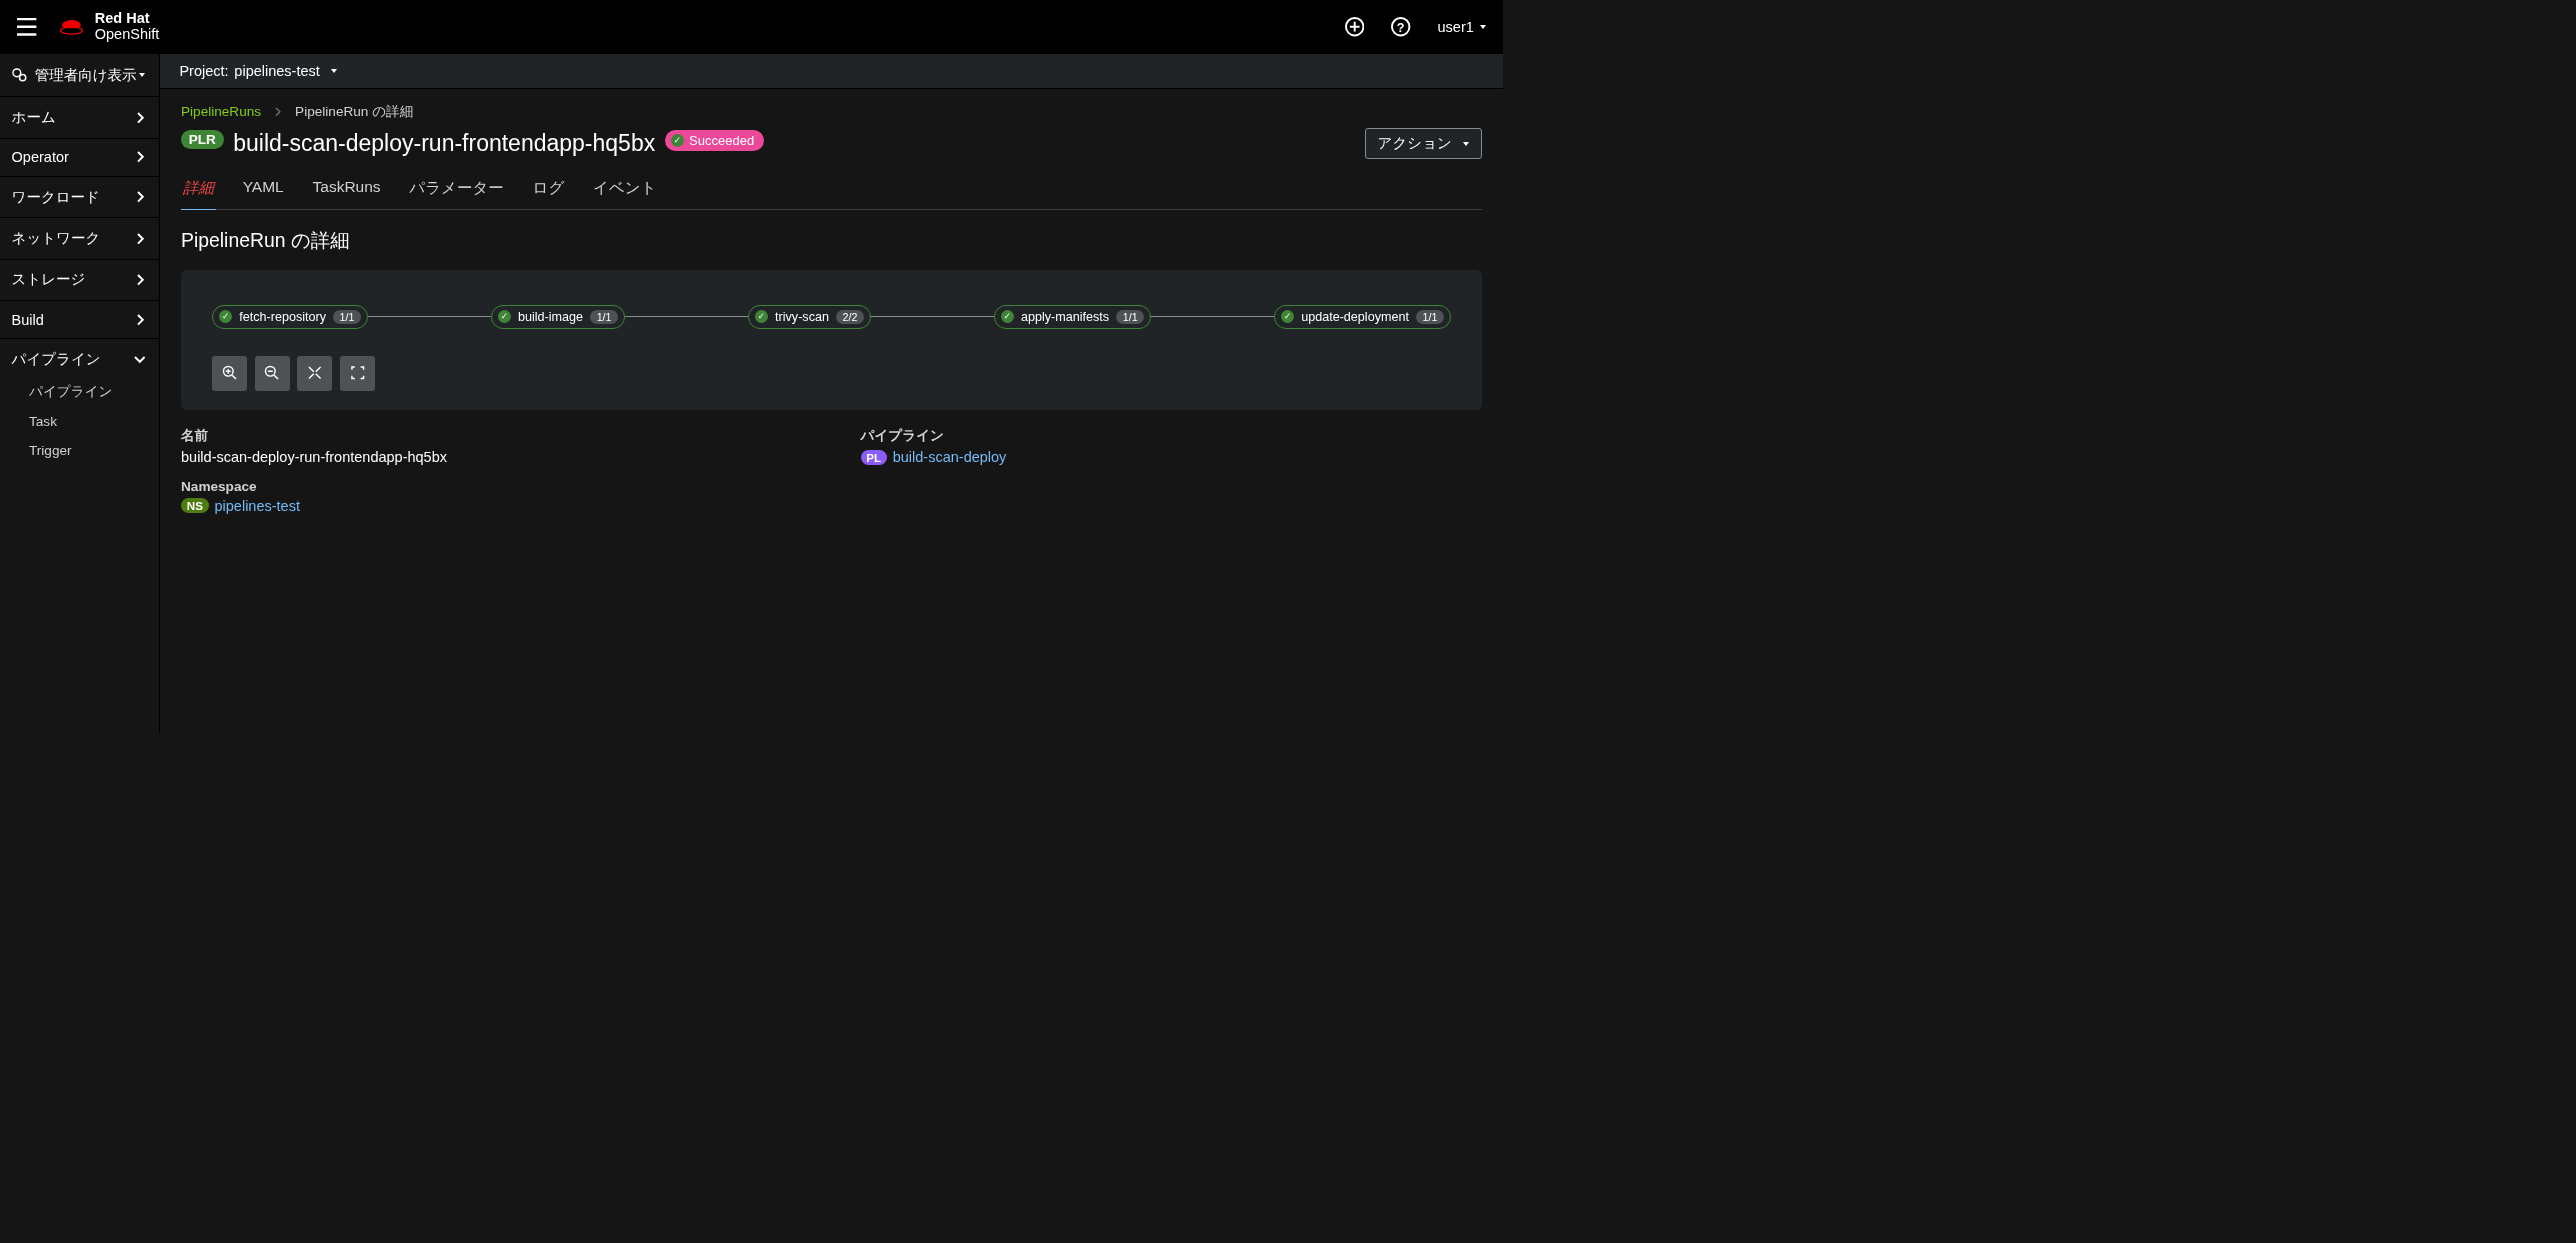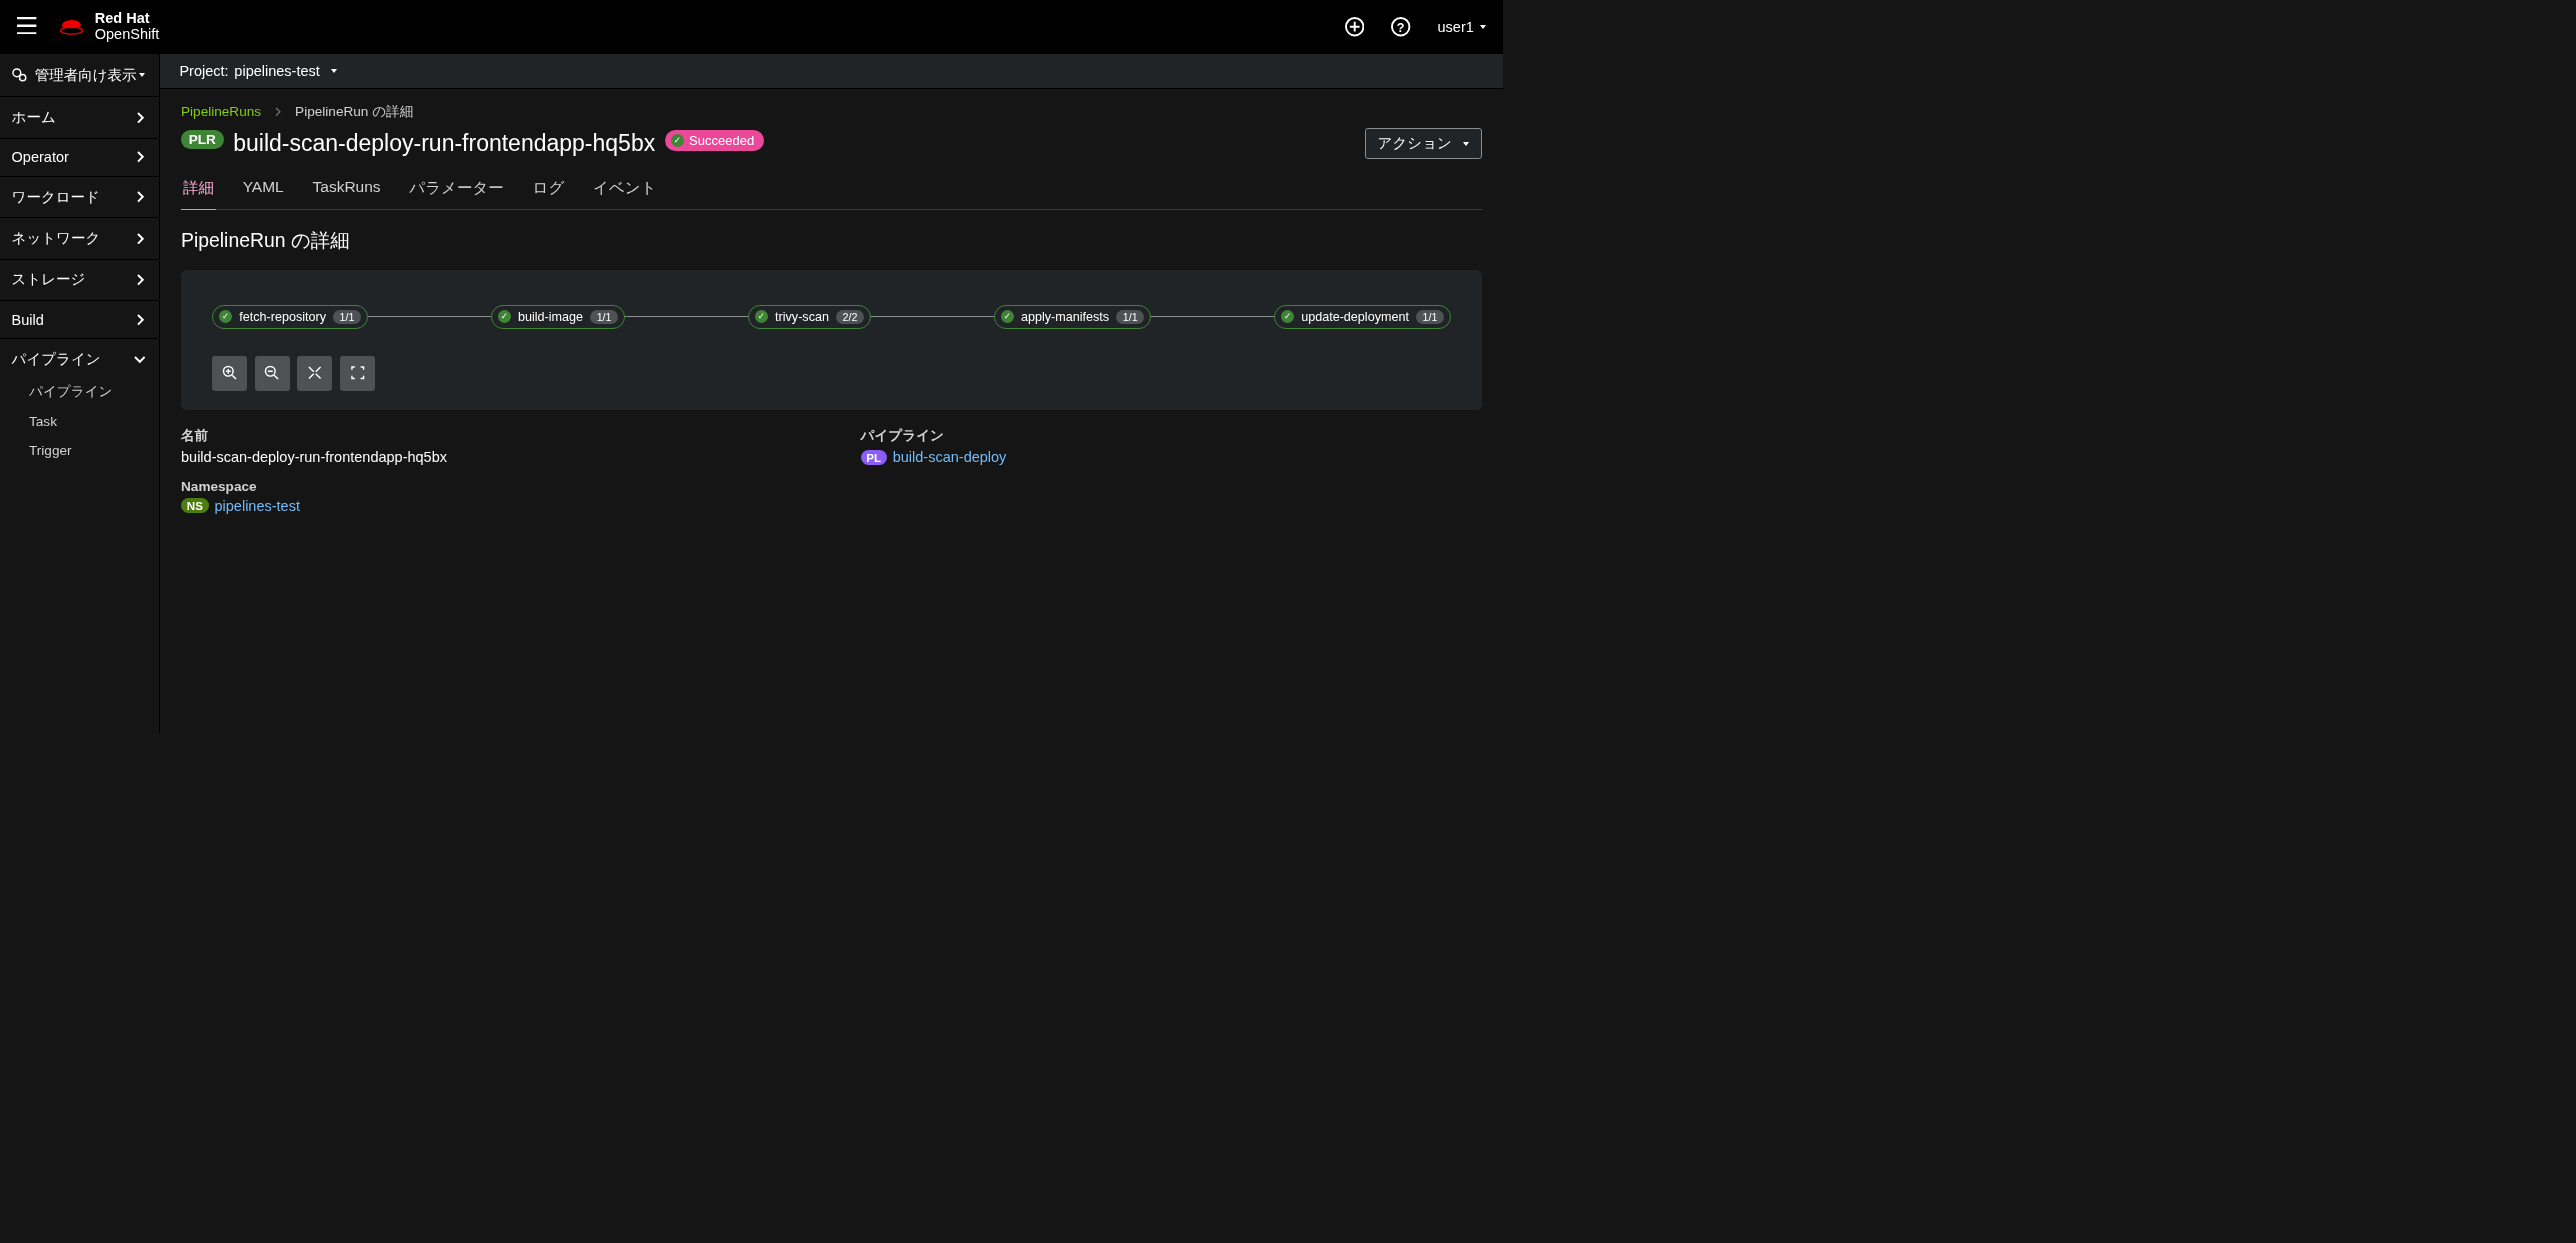--- a/index.html
+++ b/index.html
@@ -12,21 +12,21 @@
   overflow: hidden;
 }
 .topbar {
   background: #000;
   height: 54px;
   display: flex;
   align-items: center;
   justify-content: space-between;
   padding: 0 17.4px 0 11.6px;
 }
-.topbar-left { display: flex; gap: 15.5px; }
+.topbar-left { display: flex; align-items: center; gap: 15.5px; }
 .hamburger { cursor: pointer; padding: 5.8px; }
 .hamburger svg { display: block; }
 .logo { display: flex; align-items: center; gap: 9.7px; }
 .fedora { width: 27px; height: 19.4px; }
 .logo-text { display: flex; flex-direction: column; line-height: 1.1; }
 .logo-line1 { font-size: 14.5px; font-weight: 700; }
 .logo-line2 { font-size: 14.5px; font-weight: 400; margin-left: 0; }
 .topbar-right { display: flex; align-items: center; gap: 27px; }
 .icon-btn { cursor: pointer; display: flex; align-items: center; justify-content: center; }
 .user-menu { display: flex; align-items: center; gap: 5.8px; cursor: pointer; font-size: 14.5px; }
@@ -84,21 +84,21 @@
 .chk-circle { width: 13.6px; height: 13.6px; background: #3e8635; border-radius: 50%; display:flex; align-items:center; justify-content:center; }
 .chk-circle::after { content: "✓"; font-size: 8.7px; color: #fff; line-height: 1; }
 .actions-btn {
   background: #212427; border: 1px solid #8a8d90; color: #fff;
   padding: 4.8px 11.6px; font-size: 14.5px; display: flex; align-items: center; gap: 11.6px;
   cursor: pointer; border-radius: 2.9px;
 }
 
 .tabs { display: flex; gap: 25px; border-bottom: 1px solid #3c3f42; margin-bottom: 17.4px; }
 .tab { padding: 7.7px 1.9px 9.7px 1.9px; font-size: 15.5px; color: #d2d2d2; cursor: pointer; }
-.tab.active { color: #f9a8d4; border-bottom: 1.9px solid #73bcf7; margin-bottom: -1px; }
+.tab.active { color: #ef4444; border-bottom: 1.9px solid #73bcf7; margin-bottom: -1px; font-style: italic; }
 
 .section-title { font-size: 19.4px; font-weight: 400; margin-bottom: 15.5px; }
 
 .viz {
   background: #212427; border-radius: 5.8px; padding: 35px 31px 19.4px 31px;
   margin-bottom: 17.4px;
 }
 .pipeline-nodes { display: flex; align-items: center; justify-content: flex-start; gap: 0; margin-bottom: 27px; }
 .node {
   display: inline-flex; align-items: center; gap: 6.8px;

